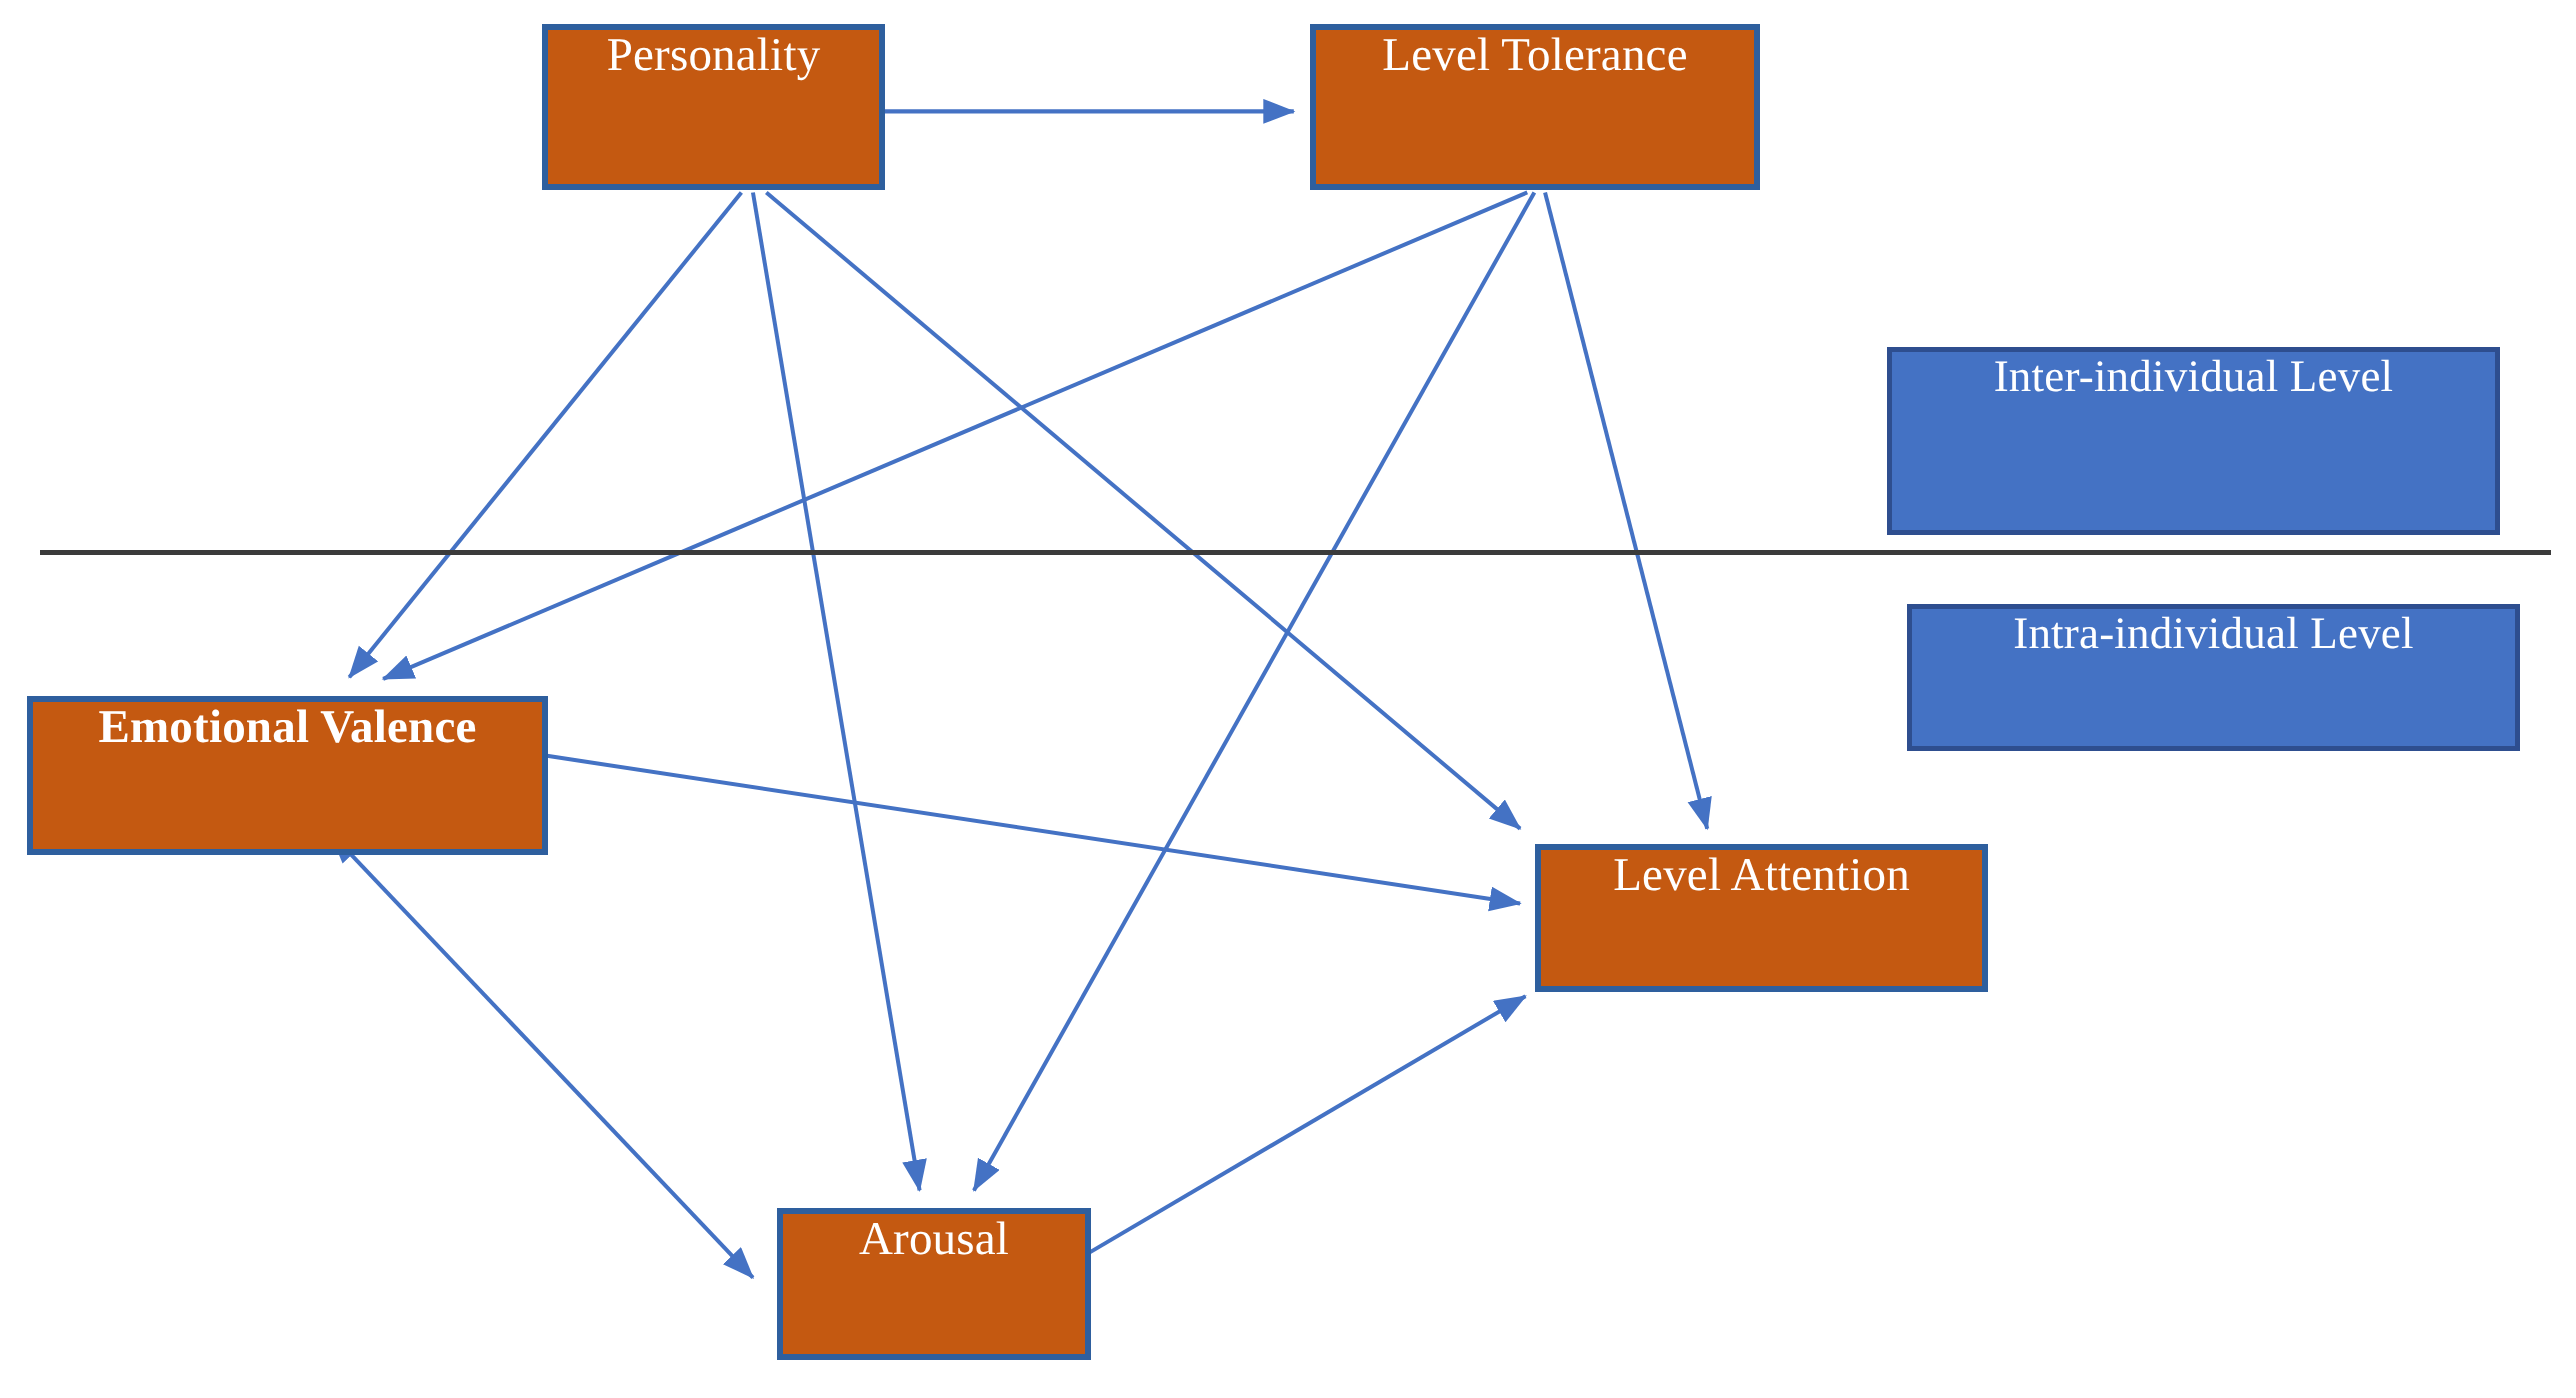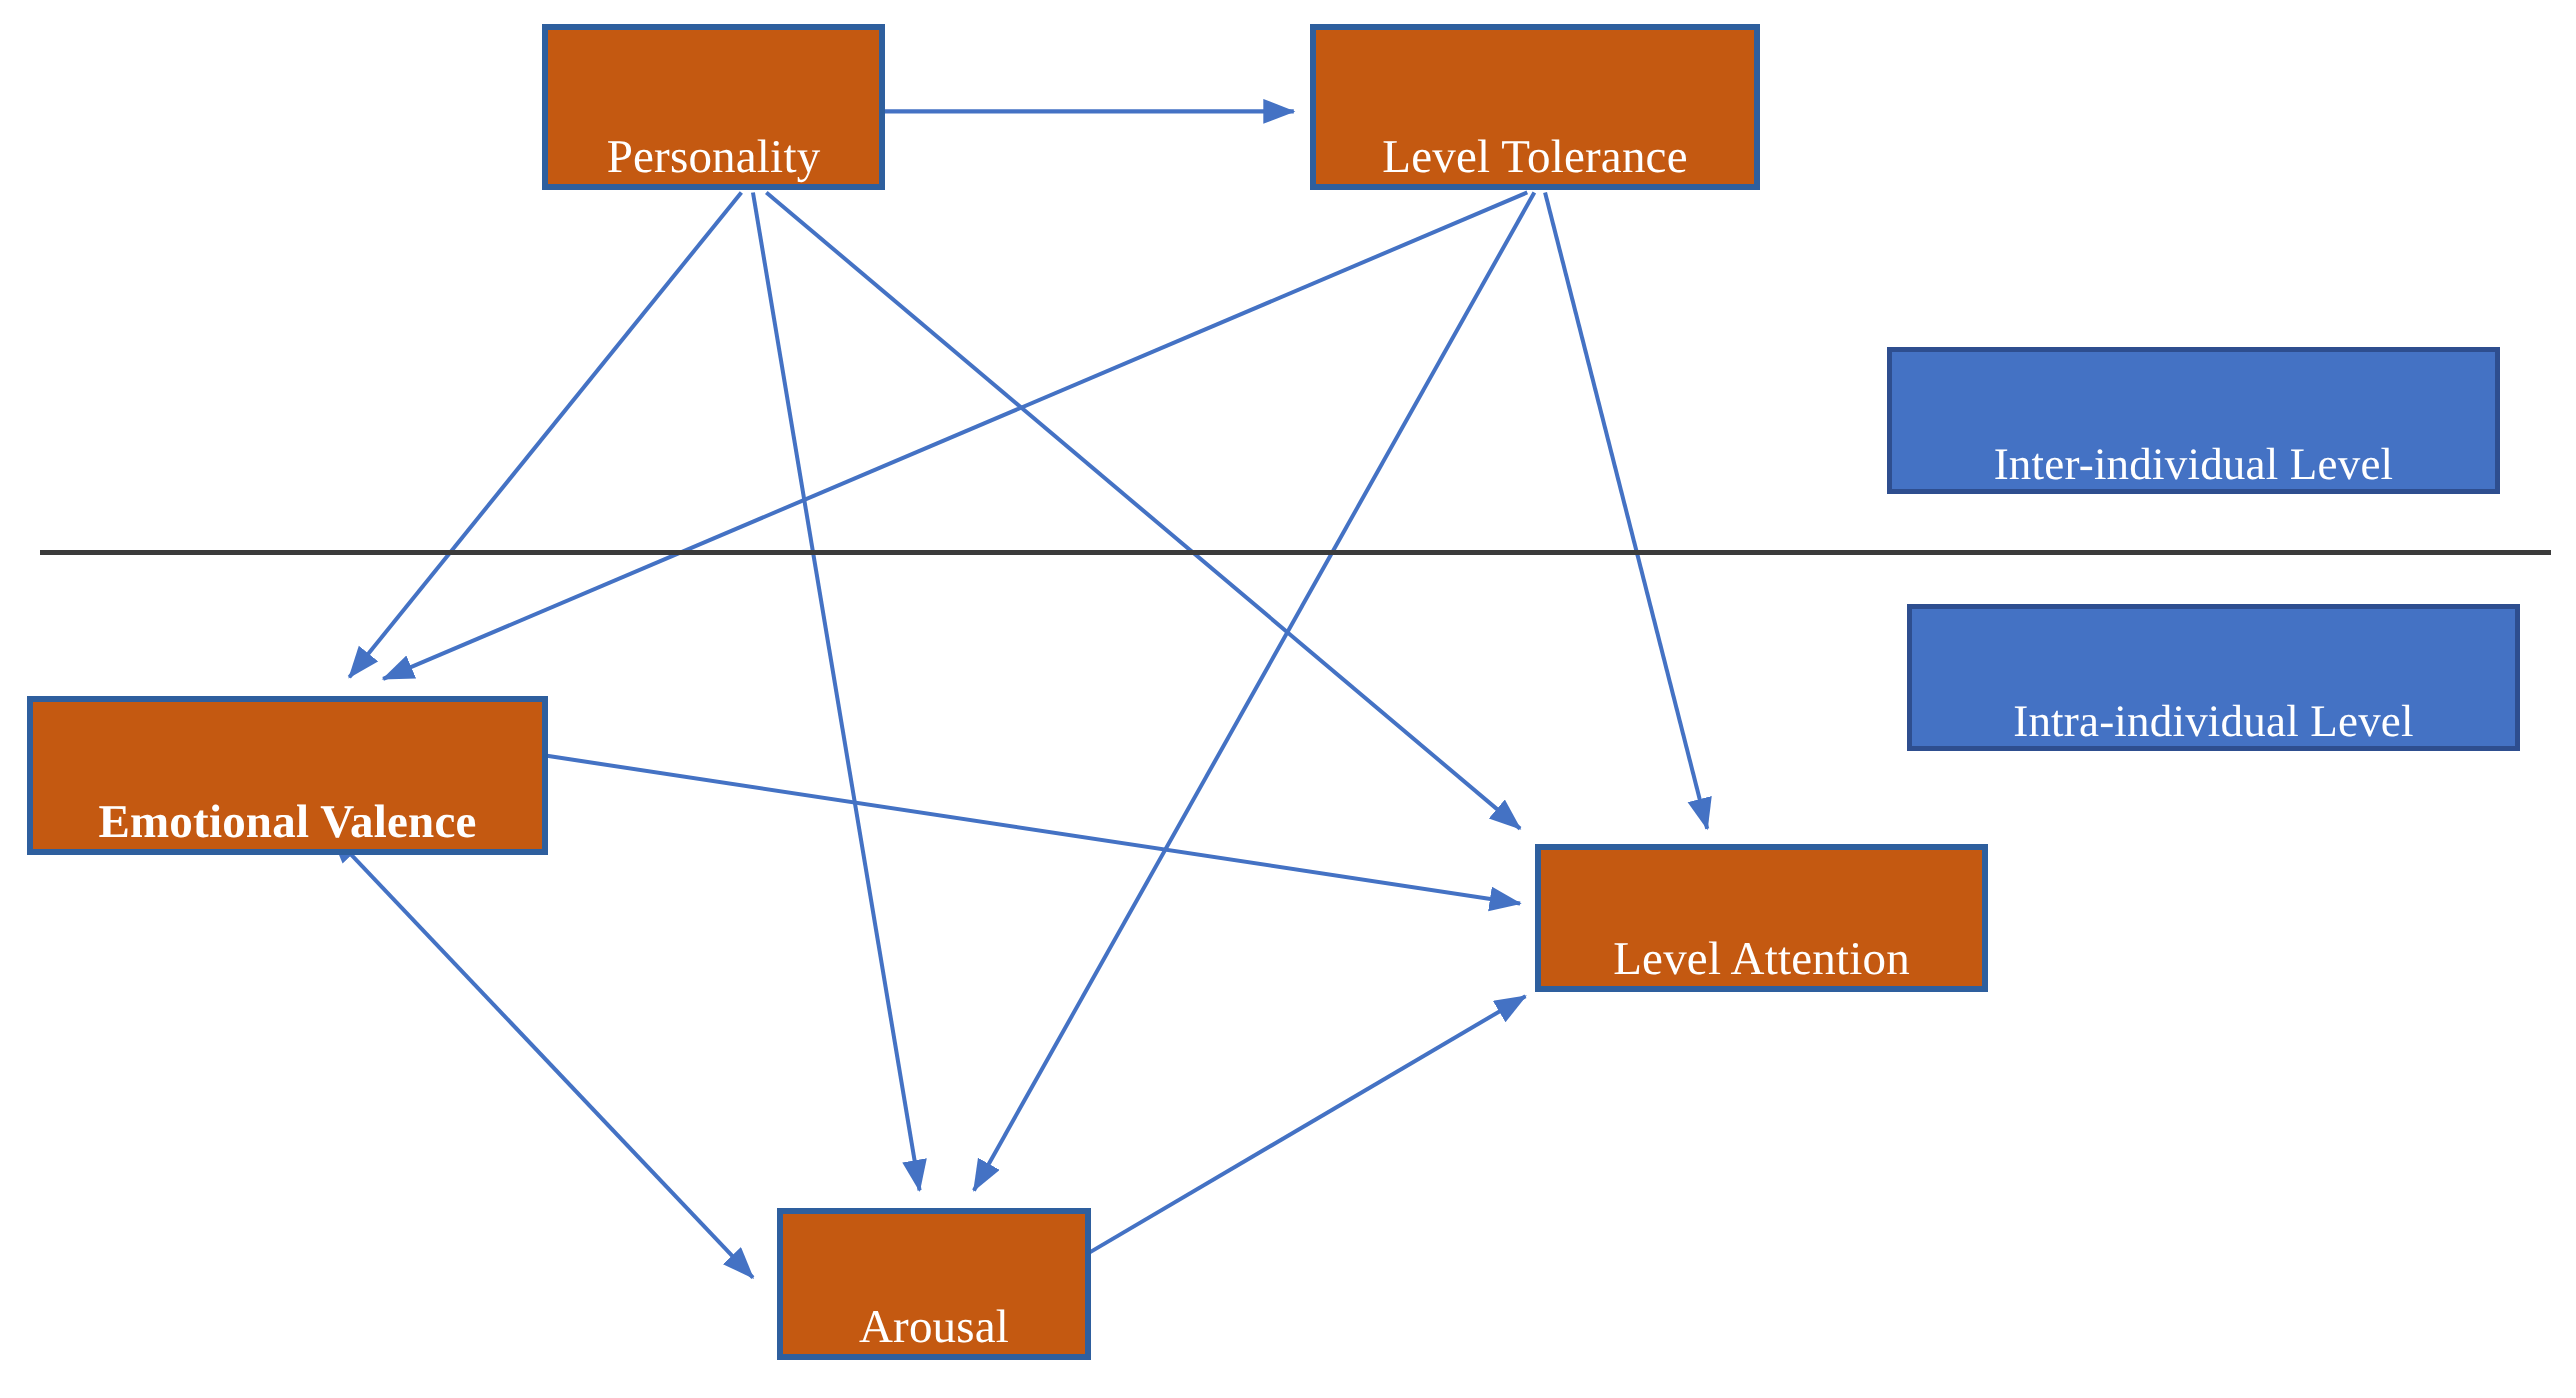--- a/index.html
+++ b/index.html
@@ -22,21 +22,21 @@
     left: 0;
     top: 0;
     width: 2576px;
     height: 1398px;
     pointer-events: none;
   }
   .node {
     position: absolute;
     box-sizing: border-box;
     display: flex;
-    align-items: flex-end;
+    align-items: flex-start;
     justify-content: center;
     color: #ffffff;
     text-align: center;
     line-height: 1.1;
     letter-spacing: 0.2px;
     text-rendering: geometricPrecision;
   }
   .node-construct {
     background: #C45911;
     border: 6.2px solid #2E5F9E;
@@ -95,21 +95,21 @@
       </div>
       <div class="node node-construct" style="left: 27px; top: 696px; width: 521px; height: 159px; background: rgb(196, 89, 17); border-color: rgb(46, 95, 158); color: rgb(255, 255, 255); font-weight: bold;">
         <span class="node-label">Emotional Valence</span>
       </div>
       <div class="node node-construct" style="left: 1535px; top: 844px; width: 453px; height: 148px; background: rgb(196, 89, 17); border-color: rgb(46, 95, 158); color: rgb(255, 255, 255);">
         <span class="node-label">Level Attention</span>
       </div>
       <div class="node node-construct" style="left: 777px; top: 1208px; width: 314px; height: 152px; background: rgb(196, 89, 17); border-color: rgb(46, 95, 158); color: rgb(255, 255, 255);">
         <span class="node-label">Arousal</span>
       </div>
-      <div class="node node-legend" style="left: 1887px; top: 347px; width: 613px; height: 147px; background: rgb(68, 114, 196); border-color: rgb(46, 78, 143); color: rgb(255, 255, 255);">
+      <div class="node node-legend" style="left: 1887px; top: 347px; width: 613px; height: 188px; background: rgb(68, 114, 196); border-color: rgb(46, 78, 143); color: rgb(255, 255, 255);">
         <span class="node-label">Inter-individual Level</span>
       </div>
       <div class="node node-legend" style="left: 1887px; top: 604px; width: 613px; height: 147px; background: rgb(68, 114, 196); border-color: rgb(46, 78, 143); color: rgb(255, 255, 255); margin-left: 20px;">
         <span class="node-label">Intra-individual Level</span>
       </div>
     </div>
 
 </div>
 
 

